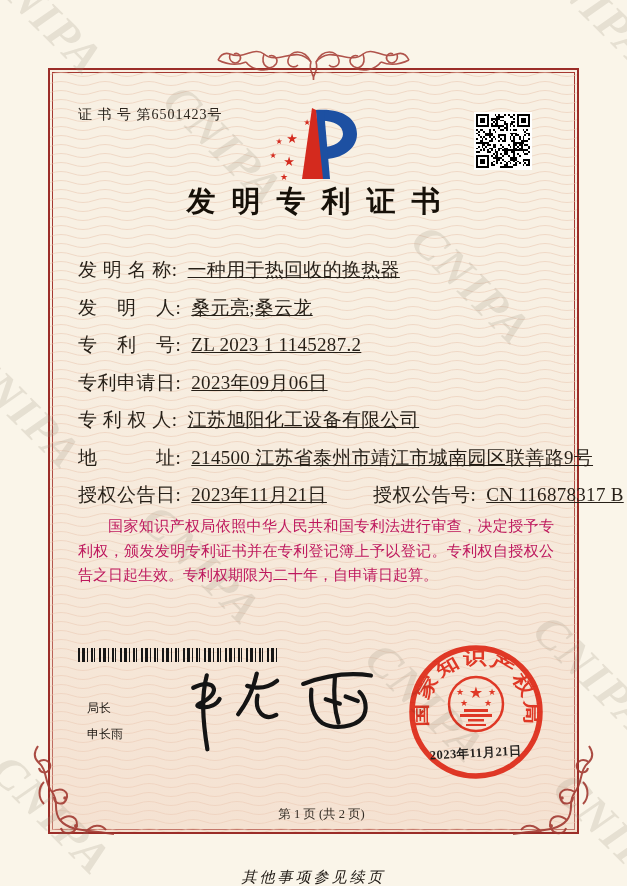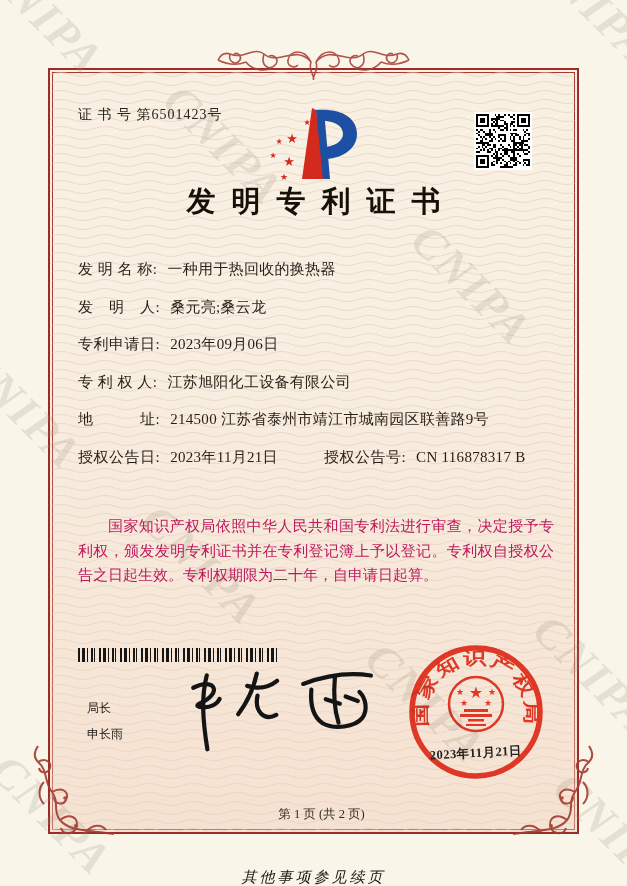--- a/index.html
+++ b/index.html
@@ -39,21 +39,21 @@
   
   .cert-no{position:absolute;left:78px;top:106px;z-index:2;font-size:14px;letter-spacing:1px;color:#2a241d;}
   .logo{position:absolute;left:268px;top:108px;z-index:2;}
   .qr{position:absolute;left:474px;top:112px;z-index:2;background:#fff;padding:2px;}
   .title{
     position:absolute;left:0;right:0;top:182px;z-index:2;
     text-align:center;font-size:29px;font-weight:600;
     letter-spacing:16px;text-indent:16px;color:#161008;
   }
   
-  .rows{position:absolute;left:78px;top:259px;z-index:2;width:482px;font-size:15px;color:#261f17;}
+  .rows{position:absolute;left:78px;top:259px;z-index:2;width:482px;font-size:19px;color:#261f17;text-decoration:underline;}
   .row{height:21px;line-height:21px;margin-bottom:16.5px;white-space:nowrap;}
   .flabel{display:inline-block;letter-spacing:.5px;}
   .fvalue{margin-left:10px;letter-spacing:.3px;}
   .pair2{margin-left:46px;text-align:right;}
   
   .legal{
     position:absolute;left:78px;top:514px;width:476px;z-index:2;
     font-size:15px;line-height:24.5px;
     text-align:justify;color:#be185d;
   }
@@ -464,20 +464,23 @@
   <div class="title">发明专利证书</div>
 
   <div class="rows">
     <div class="row">
       <span class="flabel">发 明 名 称:</span><span class="fvalue">一种用于热回收的换热器</span>
     </div>
     <div class="row">
       <span class="flabel">发　明　人:</span><span class="fvalue">桑元亮;桑云龙</span>
     </div>
     <div class="row">
+      <span class="flabel">专　利　号:</span><span class="fvalue">ZL 2023 1 1145287.2</span>
+    </div>
+    <div class="row">
       <span class="flabel">专利申请日:</span><span class="fvalue">2023年09月06日</span>
     </div>
     <div class="row">
       <span class="flabel">专 利 权 人:</span><span class="fvalue">江苏旭阳化工设备有限公司</span>
     </div>
     <div class="row">
       <span class="flabel">地　　　址:</span><span class="fvalue">214500 江苏省泰州市靖江市城南园区联善路9号</span>
     </div>
     <div class="row">
       <span class="flabel">授权公告日:</span><span class="fvalue">2023年11月21日</span><span class="flabel pair2">授权公告号:</span><span class="fvalue">CN 116878317 B</span>

